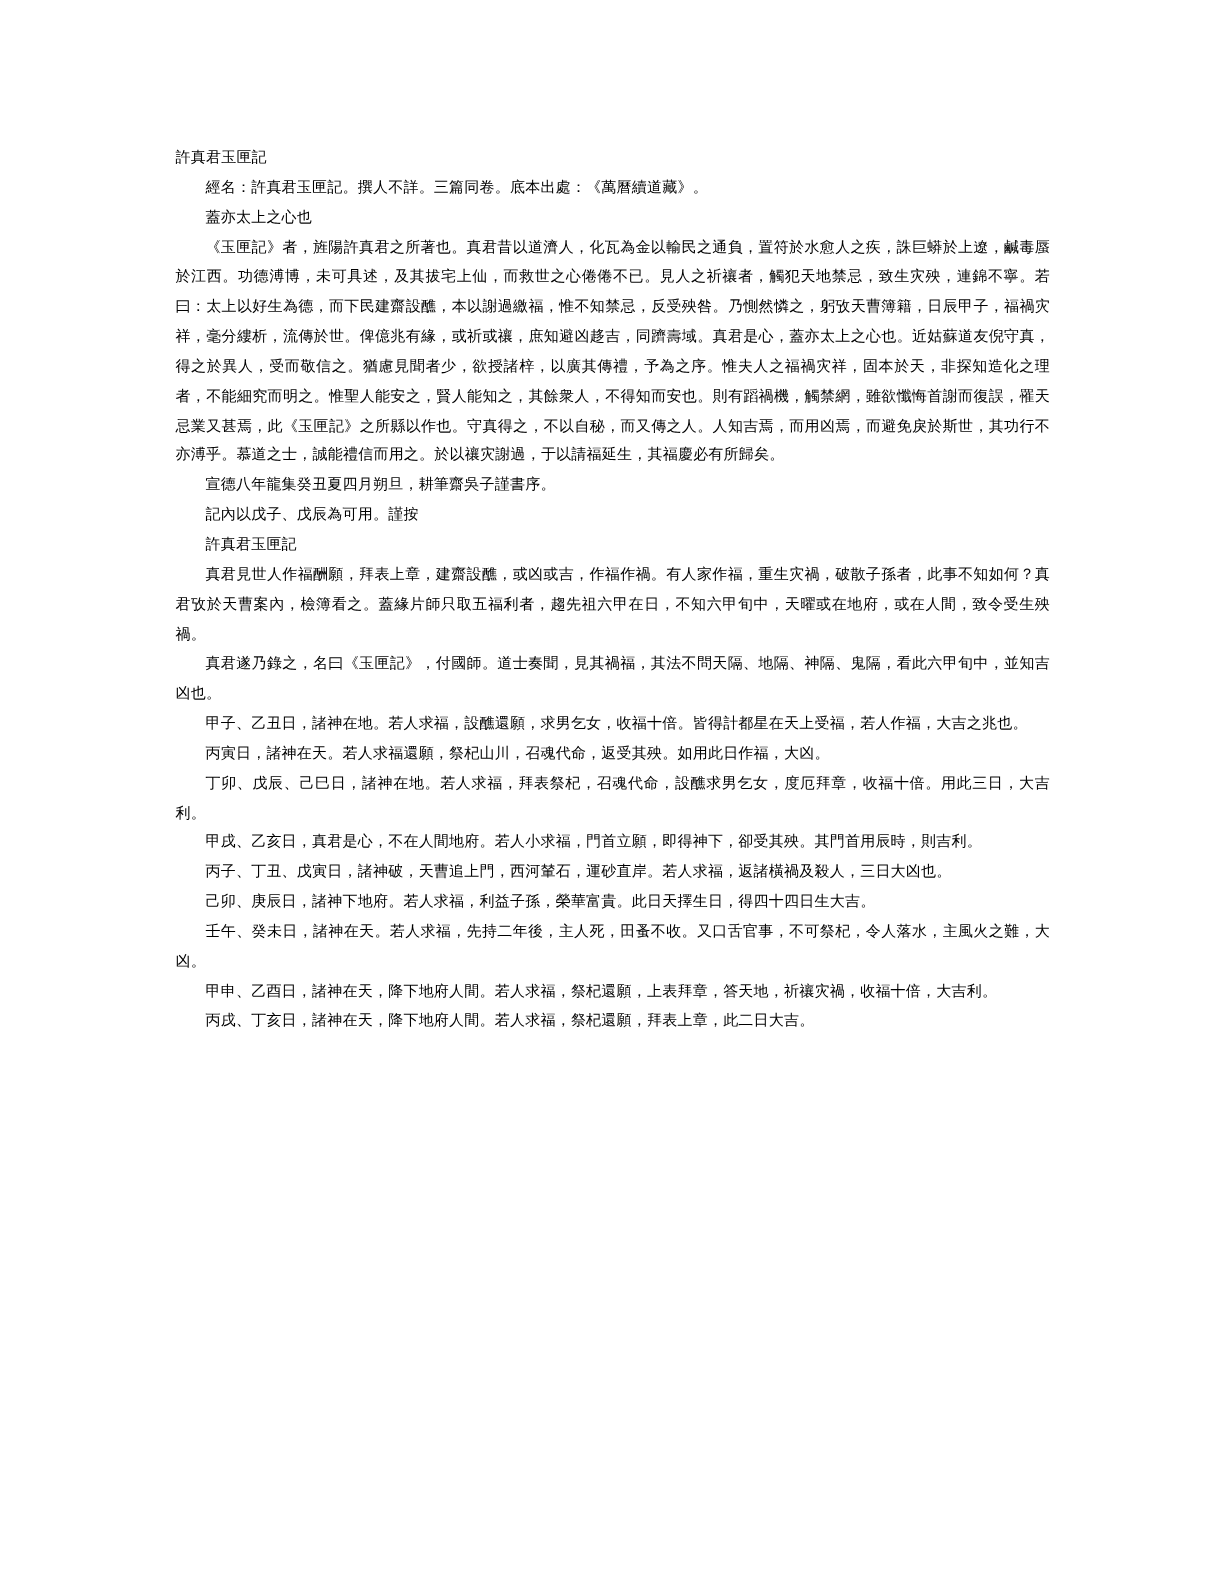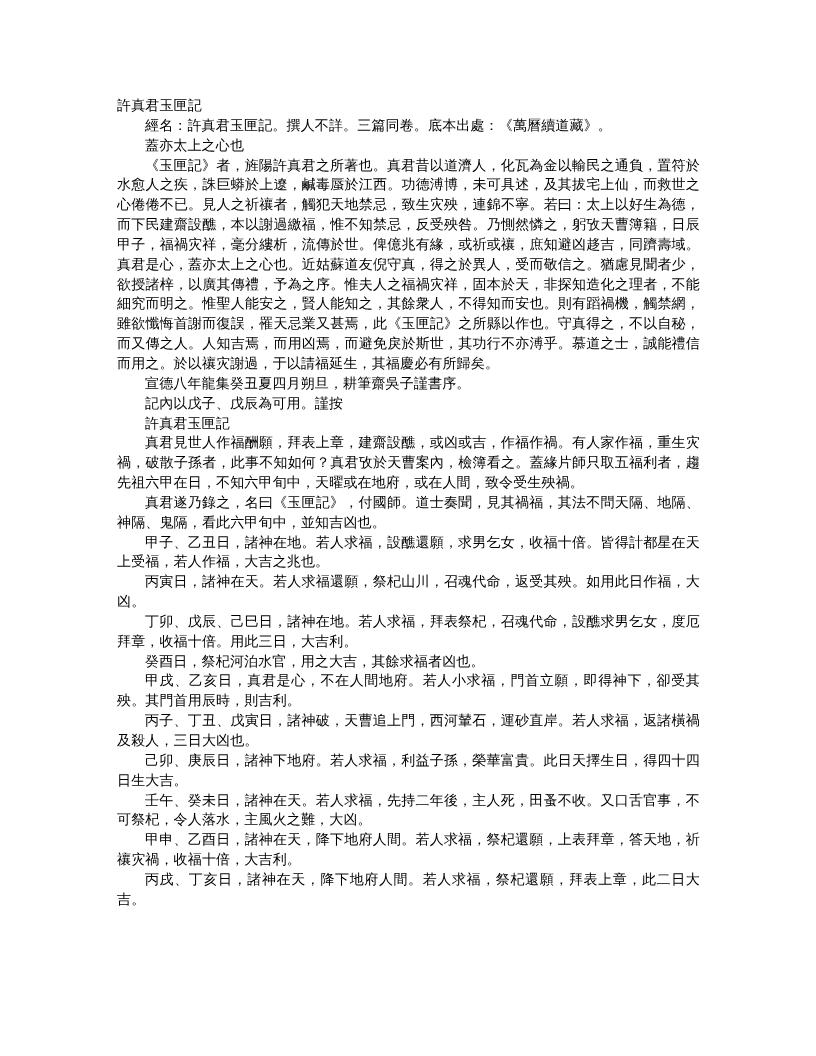--- a/index.html
+++ b/index.html
@@ -17,21 +17,21 @@
   }
   .page {
     position: relative;
     box-sizing: border-box;
     width: 816px;
     height: 1056px;
     padding: 96px 116px 96px 117px;
     background: #ffffff;
   }
   .doc-body {
-    font-size: 14px;
+    font-size: 10px;
     line-height: 19.85px;
     text-align: justify;
     text-justify: inter-character;
     letter-spacing: 0.15px;
     word-break: break-all;
     overflow-wrap: anywhere;
   }
   .para {
     margin: 0;
     padding: 0;
@@ -51,21 +51,20 @@
       <p class="para">蓋亦太上之心也</p>
       <p class="para">《玉匣記》者，旌陽許真君之所著也。真君昔以道濟人，化瓦為金以輸民之通負，置符於水愈人之疾，誅巨蟒於上遼，鹹毒蜃於江西。功德溥博，未可具述，及其拔宅上仙，而救世之心倦倦不已。見人之祈禳者，觸犯天地禁忌，致生灾殃，連錦不寧。若曰：太上以好生為德，而下民建齋設醮，本以謝過繳福，惟不知禁忌，反受殃咎。乃惻然憐之，躬攷天曹簿籍，日辰甲子，福禍灾祥，毫分縷析，流傳於世。俾億兆有緣，或祈或禳，庶知避凶趍吉，同躋壽域。真君是心，蓋亦太上之心也。近姑蘇道友倪守真，得之於異人，受而敬信之。猶慮見聞者少，欲授諸梓，以廣其傳禮，予為之序。惟夫人之福禍灾祥，固本於天，非探知造化之理者，不能細究而明之。惟聖人能安之，賢人能知之，其餘衆人，不得知而安也。則有蹈禍機，觸禁網，雖欲懺悔首謝而復誤，罹天忌業又甚焉，此《玉匣記》之所縣以作也。守真得之，不以自秘，而又傳之人。人知吉焉，而用凶焉，而避免戾於斯世，其功行不亦溥乎。慕道之士，誠能禮信而用之。於以禳灾謝過，于以請福延生，其福慶必有所歸矣。</p>
       <p class="para">宣德八年龍集癸丑夏四月朔旦，耕筆齋吳子謹書序。</p>
       <p class="para">記內以戊子、戊辰為可用。謹按</p>
       <p class="para">許真君玉匣記</p>
       <p class="para">真君見世人作福酬願，拜表上章，建齋設醮，或凶或吉，作福作禍。有人家作福，重生灾禍，破散子孫者，此事不知如何？真君攷於天曹案內，檢簿看之。蓋緣片師只取五福利者，趨先祖六甲在日，不知六甲旬中，天曜或在地府，或在人間，致令受生殃禍。</p>
       <p class="para">真君遂乃錄之，名曰《玉匣記》，付國師。道士奏聞，見其禍福，其法不問天隔、地隔、神隔、鬼隔，看此六甲旬中，並知吉凶也。</p>
       <p class="para">甲子、乙丑日，諸神在地。若人求福，設醮還願，求男乞女，收福十倍。皆得計都星在天上受福，若人作福，大吉之兆也。</p>
       <p class="para">丙寅日，諸神在天。若人求福還願，祭杞山川，召魂代命，返受其殃。如用此日作福，大凶。</p>
       <p class="para">丁卯、戊辰、己巳日，諸神在地。若人求福，拜表祭杞，召魂代命，設醮求男乞女，度厄拜章，收福十倍。用此三日，大吉利。</p>
-      <p class="para">癸酉日，祭杞河泊水官，用之大吉，其餘求福者凶也。</p>
       <p class="para">甲戌、乙亥日，真君是心，不在人間地府。若人小求福，門首立願，即得神下，卻受其殃。其門首用辰時，則吉利。</p>
       <p class="para">丙子、丁丑、戊寅日，諸神破，天曹追上門，西河輦石，運砂直岸。若人求福，返諸橫禍及殺人，三日大凶也。</p>
       <p class="para">己卯、庚辰日，諸神下地府。若人求福，利益子孫，榮華富貴。此日天擇生日，得四十四日生大吉。</p>
       <p class="para">壬午、癸未日，諸神在天。若人求福，先持二年後，主人死，田蚤不收。又口舌官事，不可祭杞，令人落水，主風火之難，大凶。</p>
       <p class="para">甲申、乙酉日，諸神在天，降下地府人間。若人求福，祭杞還願，上表拜章，答天地，祈禳灾禍，收福十倍，大吉利。</p>
       <p class="para">丙戌、丁亥日，諸神在天，降下地府人間。若人求福，祭杞還願，拜表上章，此二日大吉。</p>
     </div>
 </div>
 
 </body></html>

